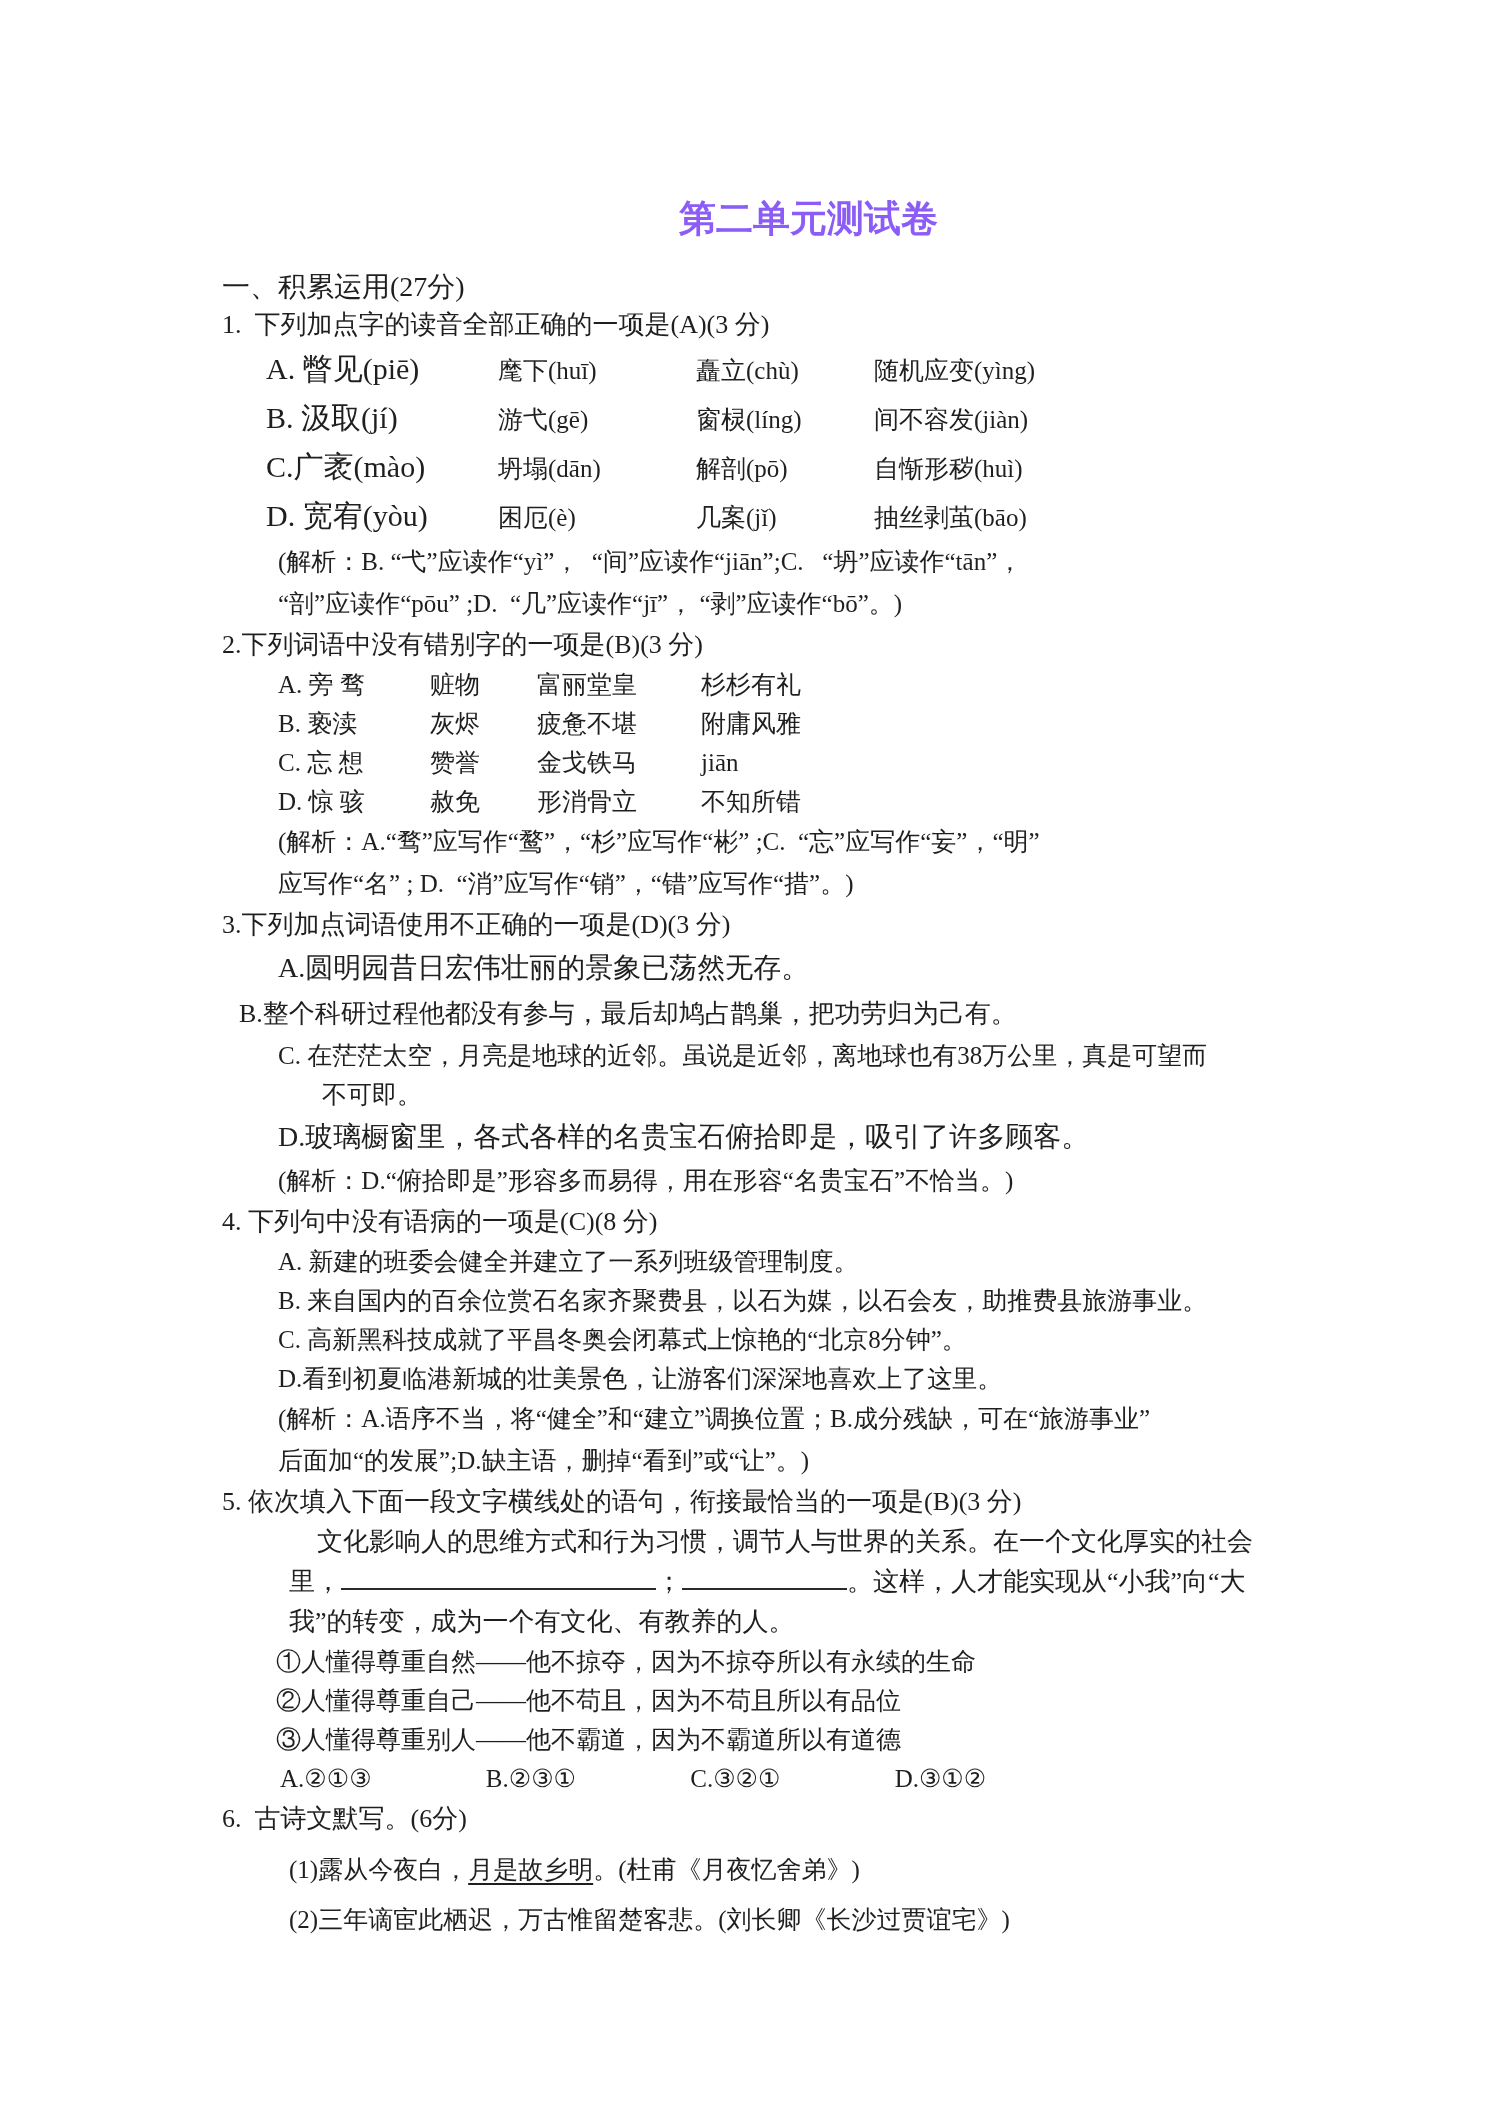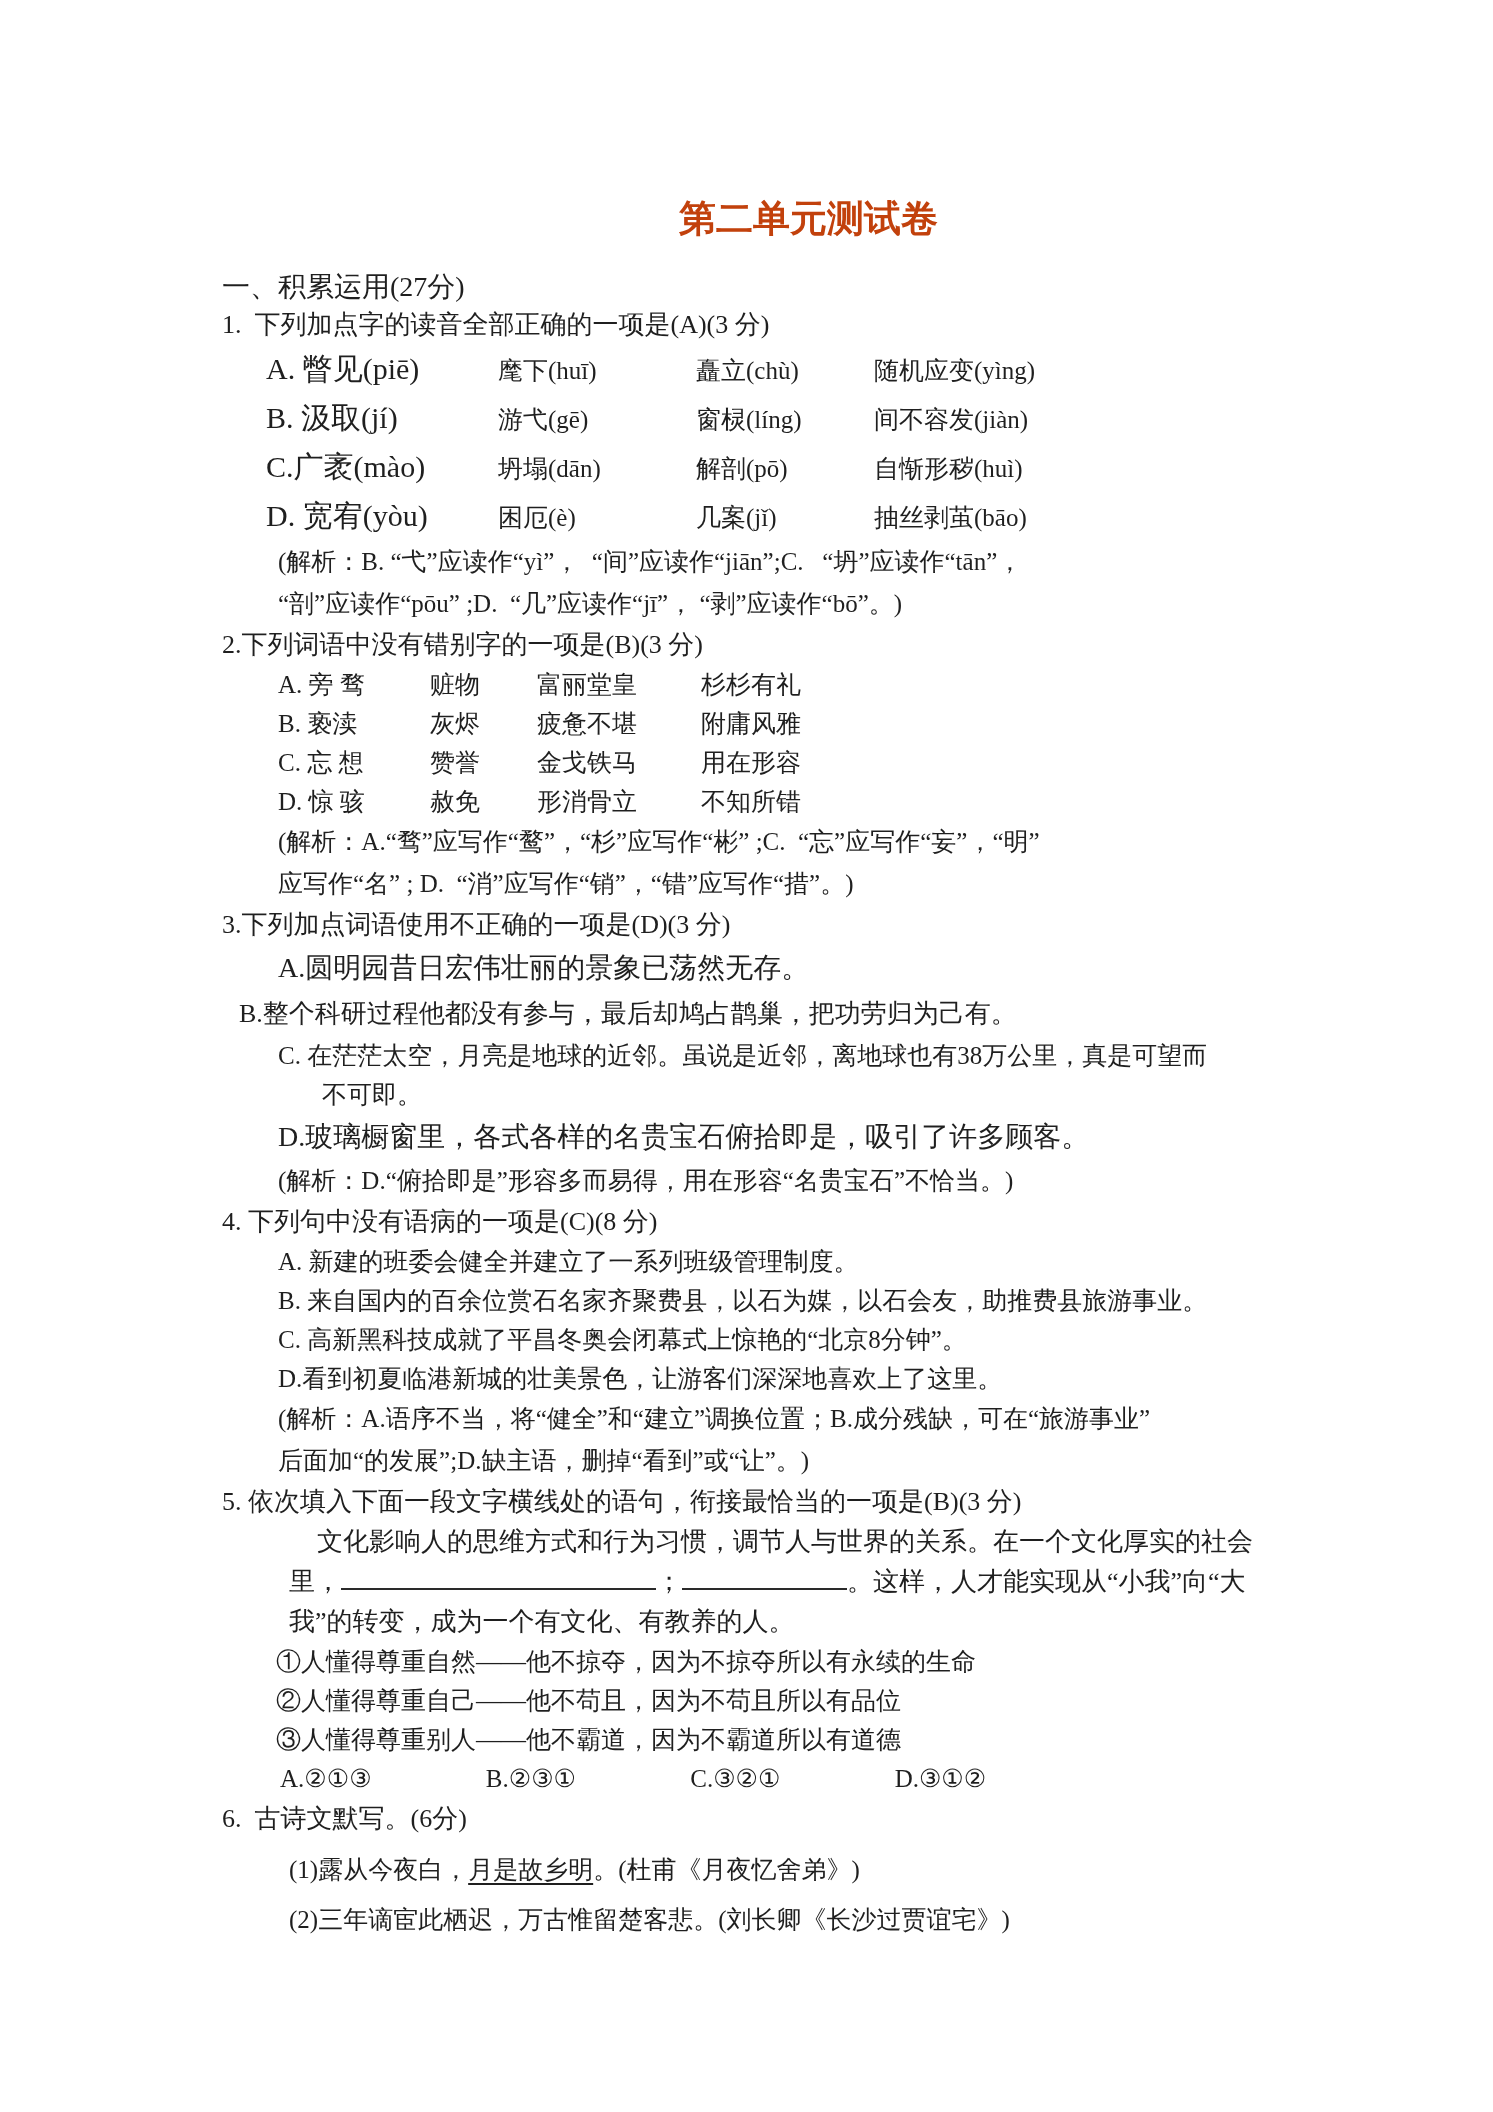--- a/index.html
+++ b/index.html
@@ -47,21 +47,21 @@
   }
   .blank-long { width:315px; }
   .blank-short { width:165px; }
   .u { text-decoration:underline; text-underline-offset:5px; text-decoration-thickness:2px; }
 </style>
 </head>
 <body>
 
 <div class="page">
 
-  <div class="title line" style="color: #c2410c;">第二单元测试卷</div>
+  <div class="title line" style="color: #8b5cf6;">第二单元测试卷</div>
 
   <div class="sec line">一、积累运用(27分)</div>
 
   <div>
     <div class="stem line">1.  下列加点字的读音全部正确的一项是(A)(3 分)</div>
     <div class="q1-row">
       <span class="c1 line">A. 瞥见(piē)</span>
       <span class="c2 line">麾下(huī)</span>
       <span class="c3 line">矗立(chù)</span>
       <span class="c4 line">随机应变(yìng)</span>
@@ -99,21 +99,21 @@
     <div class="q2-row">
       <span class="c1 line">B. 亵渎</span>
       <span class="c2 line">灰烬</span>
       <span class="c3 line">疲惫不堪</span>
       <span class="c4 line">附庸风雅</span>
     </div>
     <div class="q2-row">
       <span class="c1 line">C. 忘 想</span>
       <span class="c2 line">赞誉</span>
       <span class="c3 line">金戈铁马</span>
-      <span class="c4 line">用在形容</span>
+      <span class="c4 line">jiān</span>
     </div>
     <div class="q2-row">
       <span class="c1 line">D. 惊 骇</span>
       <span class="c2 line">赦免</span>
       <span class="c3 line">形消骨立</span>
       <span class="c4 line">不知所错</span>
     </div>
     <div class="analysis line">(解析：A.“骛”应写作“鹜”，“杉”应写作“彬” ;C.  “忘”应写作“妄”，“明”</div>
     <div class="analysis line">应写作“名” ; D.  “消”应写作“销”，“错”应写作“措”。)</div>
   </div>

